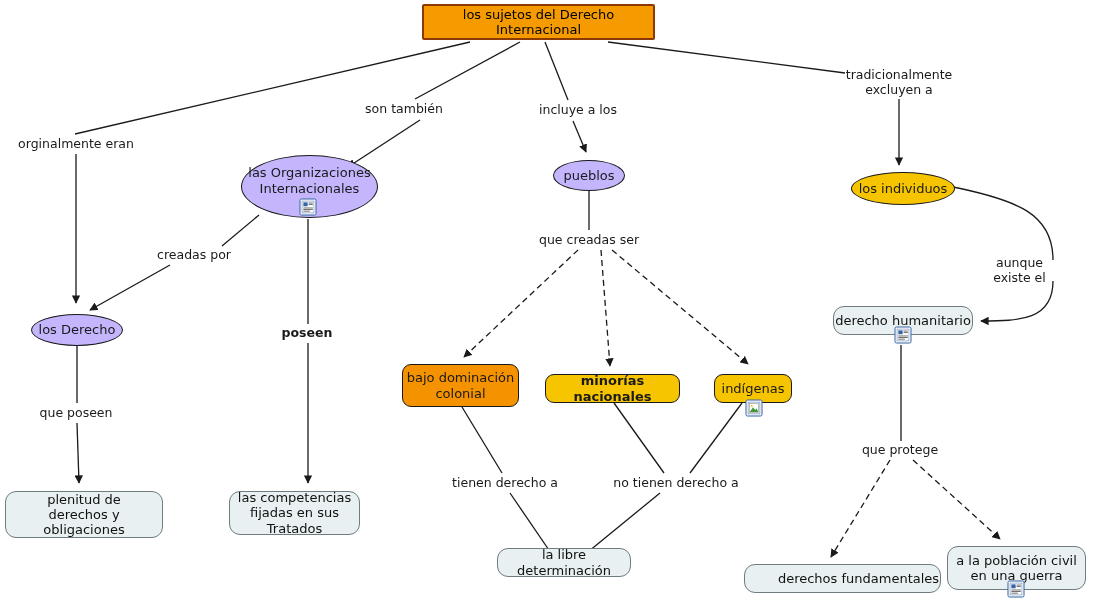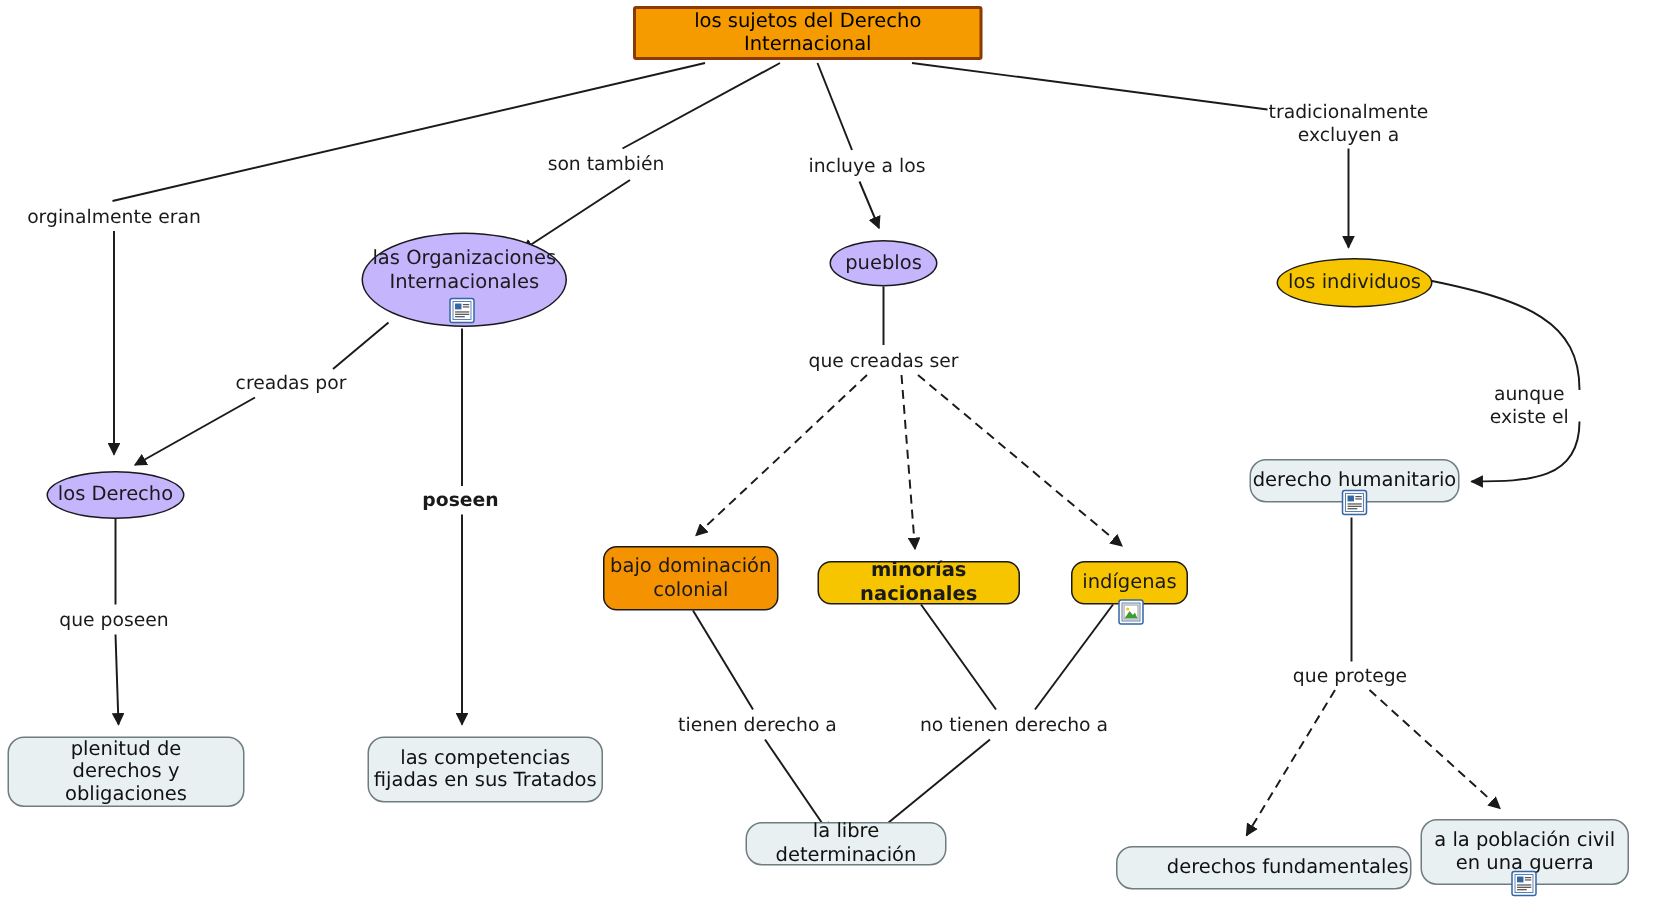--- a/index.html
+++ b/index.html
@@ -224,21 +224,21 @@
 
   <div class="node n-rr-yellow" style="left:714px; top:374px; width:78px; height:29px;">
     <span class="node-label">indígenas</span>
   </div>
 
   <div class="node n-rr-blue" style="left:5px; top:491px; width:158px; height:47px;">
     <span class="node-label">plenitud de
 derechos y obligaciones</span>
   </div>
 
-  <div class="node n-rr-blue" style="left:229px; top:491px; width:157px; height:44px;margin-left:16px;">
+  <div class="node n-rr-blue" style="left:229px; top:491px; width:131px; height:44px;">
     <span class="node-label">las competencias
 fijadas en sus Tratados</span>
   </div>
 
   <div class="node n-rr-blue" style="left:497px; top:548px; width:134px; height:29px;">
     <span class="node-label">la libre determinación</span>
   </div>
 
   <div class="node n-rr-blue" style="left:744px; top:564px; width:197px; height:29px;padding-left:32px;">
     <span class="node-label">derechos fundamentales</span>

